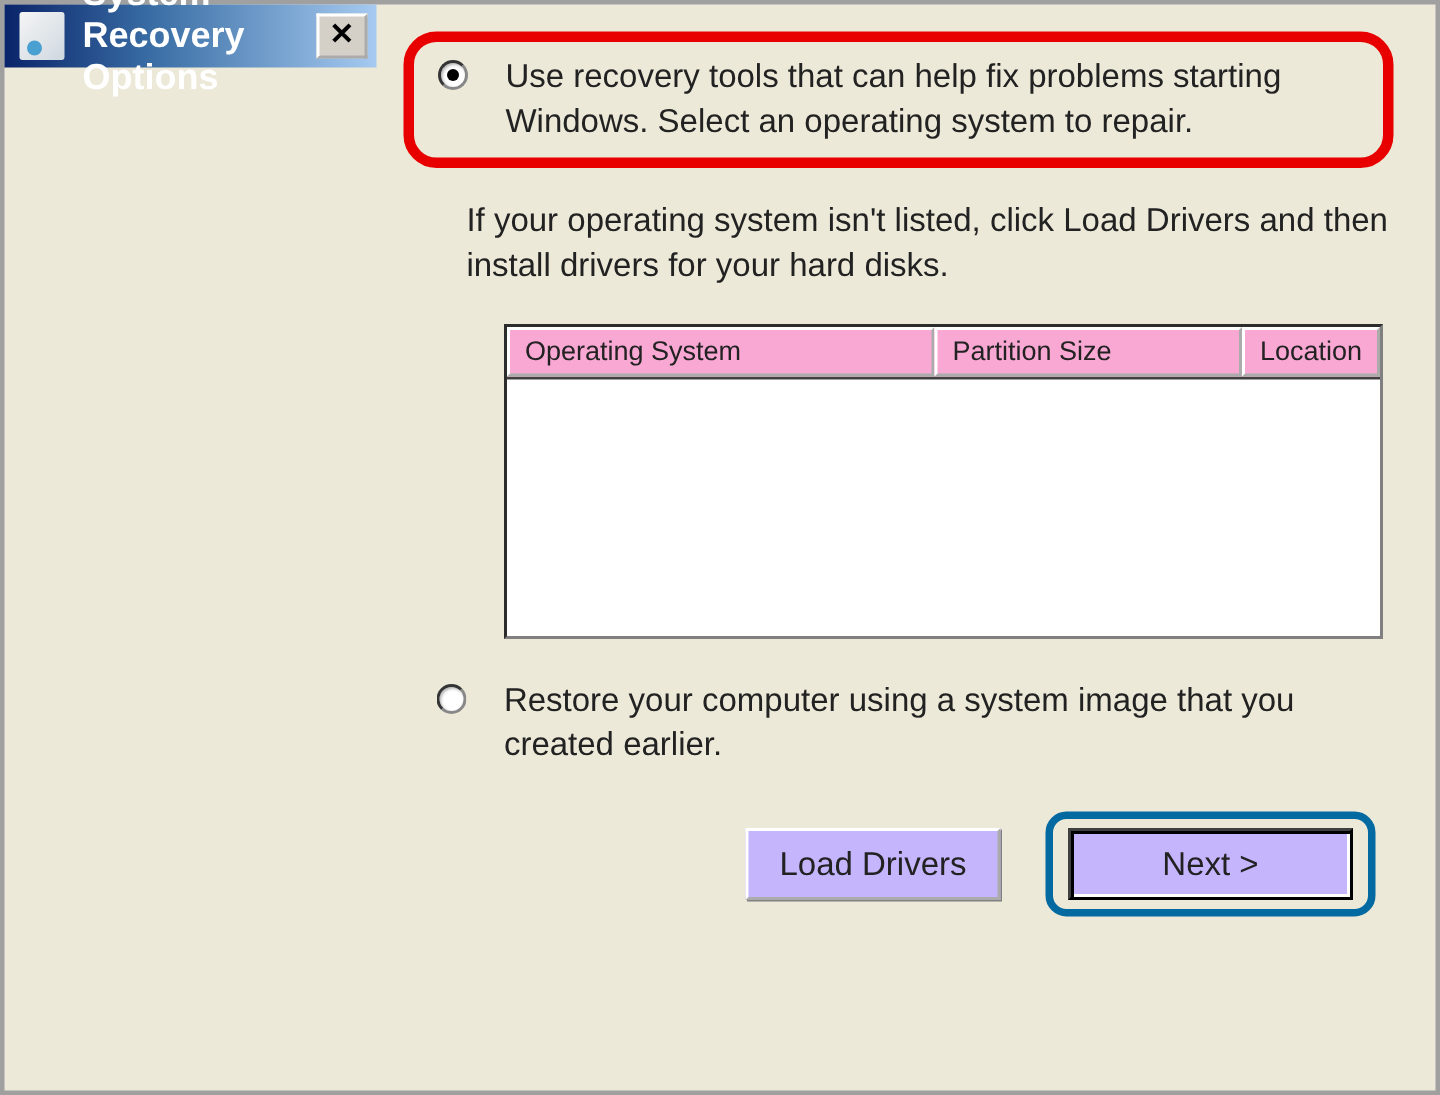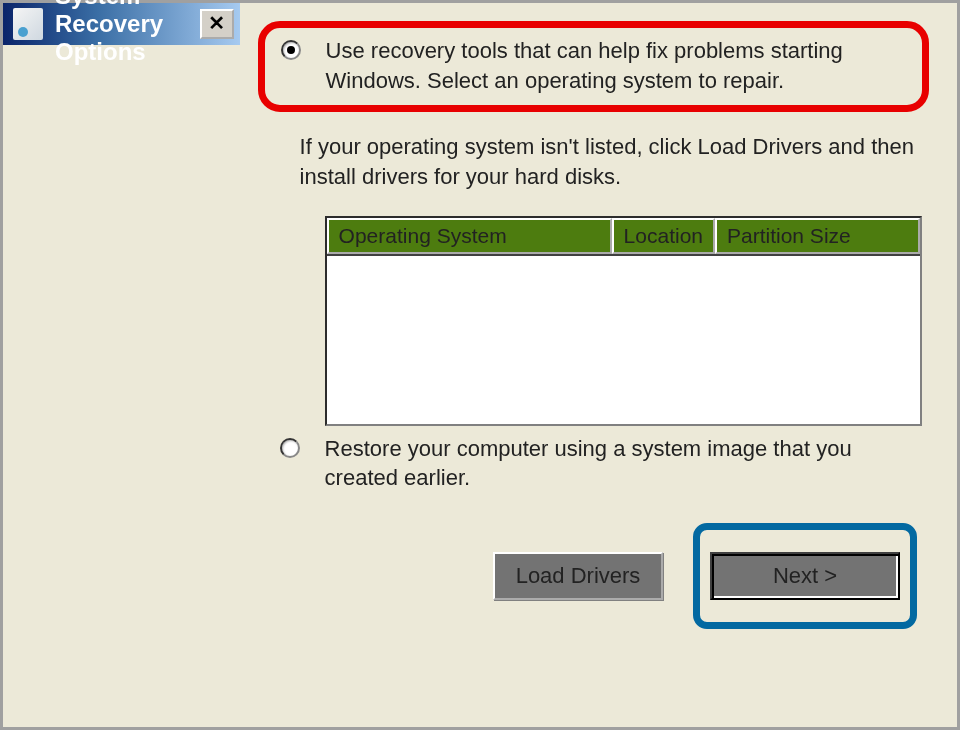--- a/index.html
+++ b/index.html
@@ -129,58 +129,58 @@
       margin-right: 5px;
       border: 2px inset #808080;
       background: #fff;
       height: 210px;
     }
     .table-header {
       display: flex;
       border-bottom: 2px solid #404040;
     }
     .th {
-      background: #4d7c0f;
+      background: #f9a8d4;
       border: 2px outset #fff;
       padding: 4px 10px;
-      font-size: 21px;
+      font-size: 18px;
       color: #222;
     }
     .th.os   { flex: 0 0 285px; }
     .th.part { flex: 0 0 205px; }
     .th.loc  { flex: 1; }
     .option2-row {
       display: flex;
       align-items: flex-start;
-      margin-top: 8px;
+      margin-top: 26px;
     }
     .button-row {
       margin-top: 30px;
       display: flex;
       justify-content: flex-end;
       align-items: center;
       gap: 30px;
       padding-right: 10px;
     }
     .win-button {
       min-width: 170px;
       height: 48px;
-      background: #737373;
+      background: #c4b5fd;
       border: 2px outset #fff;
       font-family: inherit;
       font-size: 22px;
       cursor: pointer;
       color: #222;
       padding: 0 18px;
       box-shadow: 1px 1px 0 #808080;
     }
     .next-highlight {
-      border: 7px solid #0369a1;
+      border: 5px solid #0369a1;
       border-radius: 14px;
-      padding: 22px 10px;
+      padding: 6px 10px;
       display: inline-flex;
     }
     .next-highlight .win-button {
       border: 2px solid #404040;
       box-shadow: 2px 2px 0 #000 inset, -2px -2px 0 #fff inset;
       border-style: outset;
       min-width: 190px;
     }
   </style>
 </head>
@@ -205,22 +205,22 @@
         </div>
         <div class="option-text">Use recovery tools that can help fix problems starting Windows. Select an operating system to repair.</div>
       </div>
     </div>
 
     <div class="hint-row">If your operating system isn't listed, click Load Drivers and then install drivers for your hard disks.</div>
 
     <div class="table-wrap">
       <div class="table-header">
         <div class="th os">Operating System</div>
+        <div class="th part">Partition Size</div>
         <div class="th loc">Location</div>
-        <div class="th part">Partition Size</div>
       </div>
     </div>
 
     <div class="option2-row">
       <div class="radio-wrap">
         <div class="radio-circle"></div>
       </div>
       <div class="option-text">Restore your computer using a system image that you created earlier.</div>
     </div>
 

